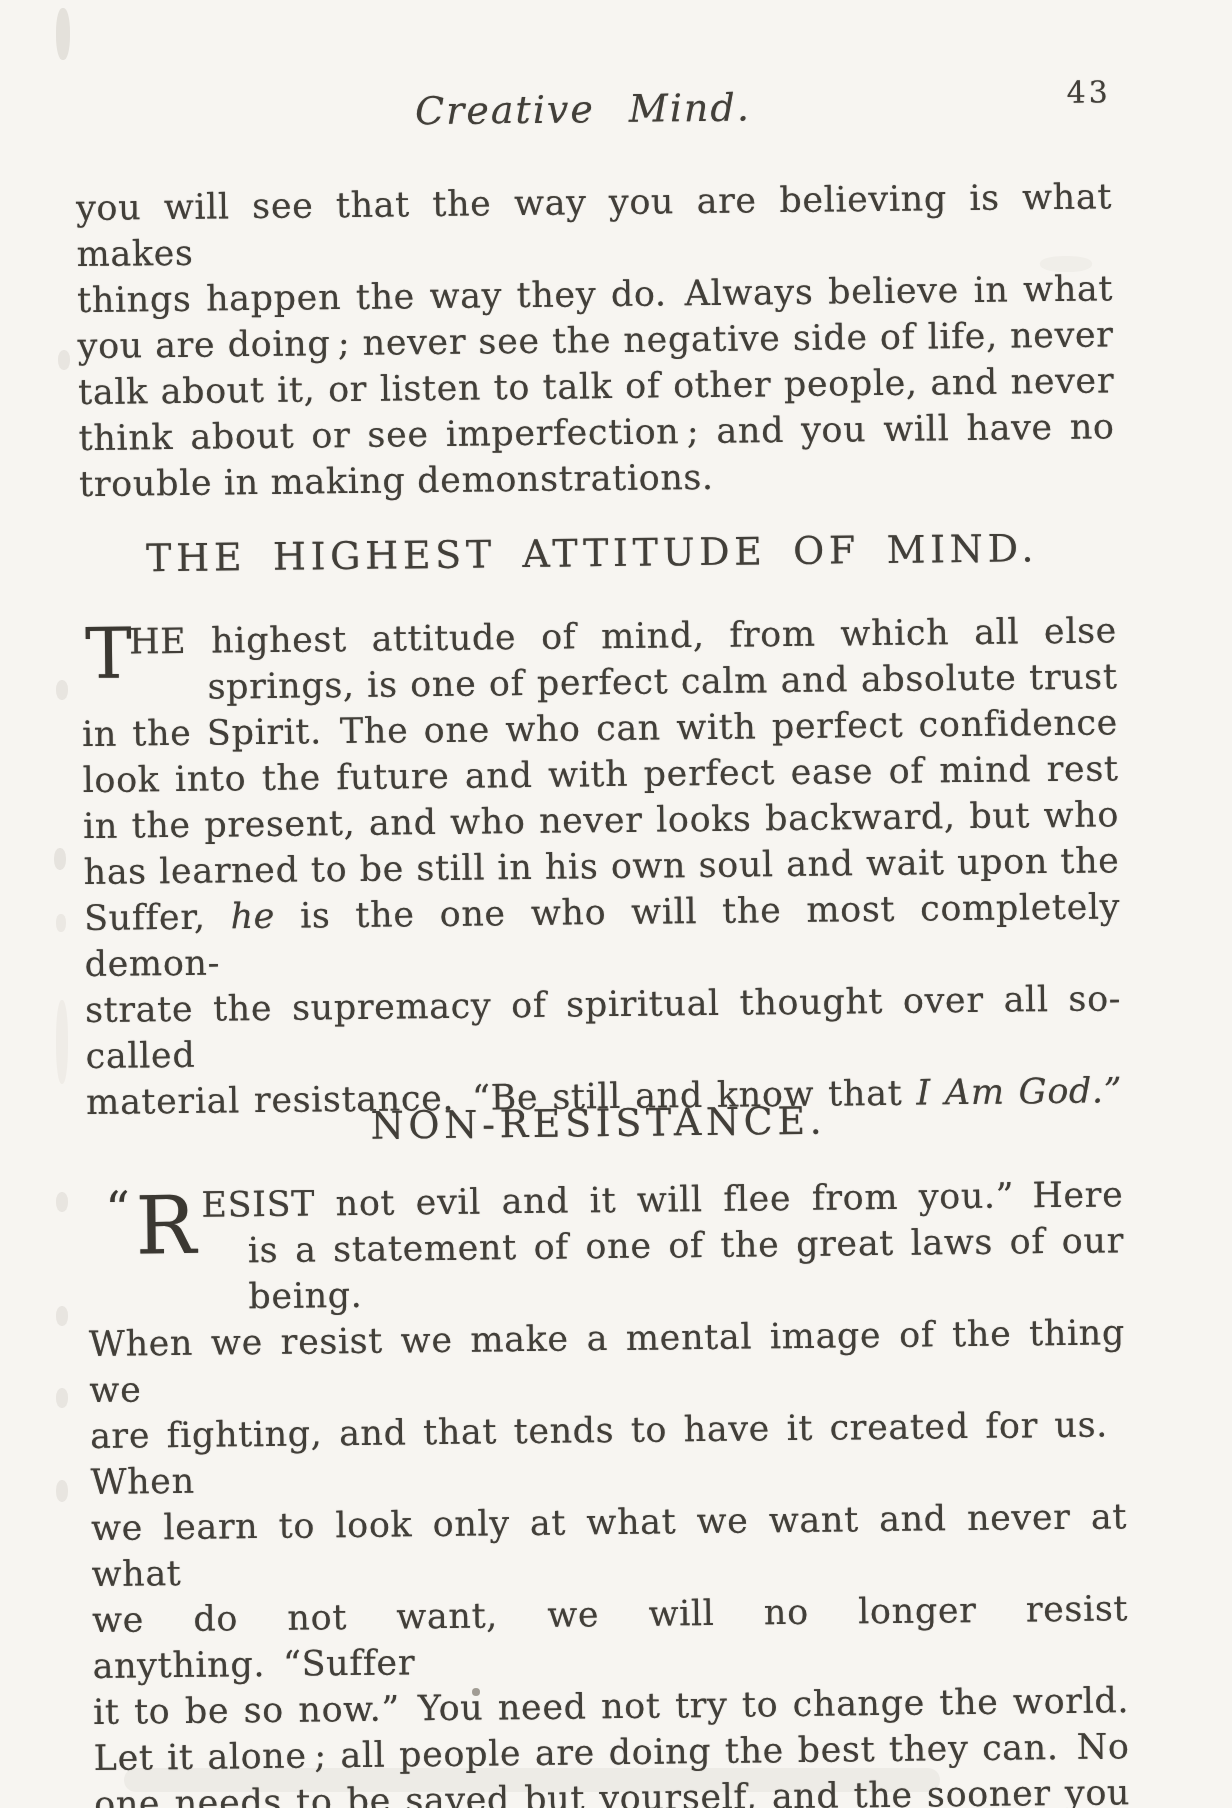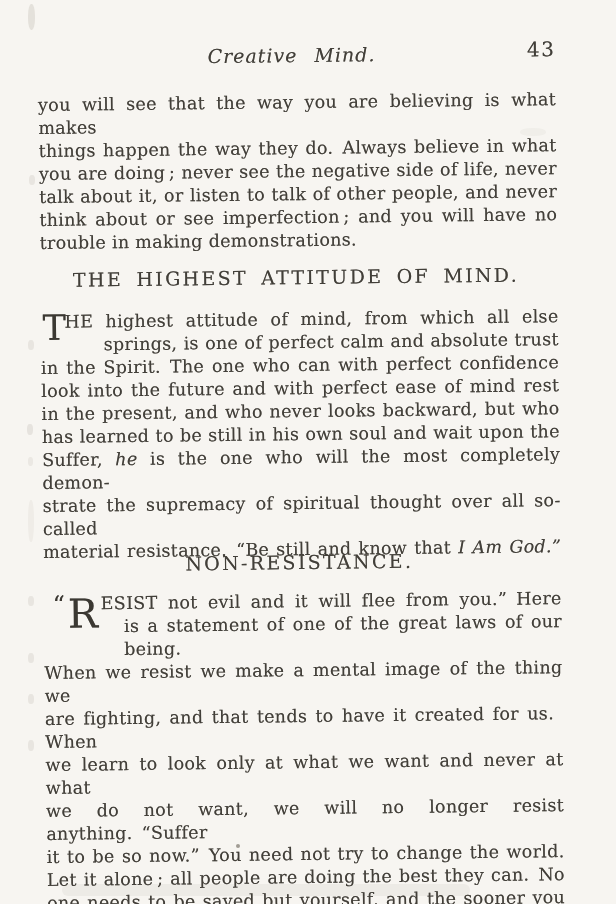--- a/index.html
+++ b/index.html
@@ -22,21 +22,21 @@
     transform-origin:50% 50%;
     text-shadow:0 0 0.5px rgba(64,60,54,.55);
   }
   .running-head{
     position:absolute;top:44px;left:0;width:616px;text-align:center;
     font-style:italic;font-size:19px;letter-spacing:1px;word-spacing:10px;
     transform:translateX(-12px);
   }
   .page-number{
     position:absolute;top:40px;right:56px;
-    font-size:20px;letter-spacing:1.5px;
+    font-size:15px;letter-spacing:1.5px;
   }
   .sechead{
     position:absolute;left:0;width:616px;text-align:center;
     font-size:19px;letter-spacing:2.3px;word-spacing:5px;
     transform:translateX(-10px);
   }
   #h1{top:266px;}
   #h2{top:551px;}
   .textblock{position:absolute;left:42px;width:518px;}
   #p1{top:91px;}

